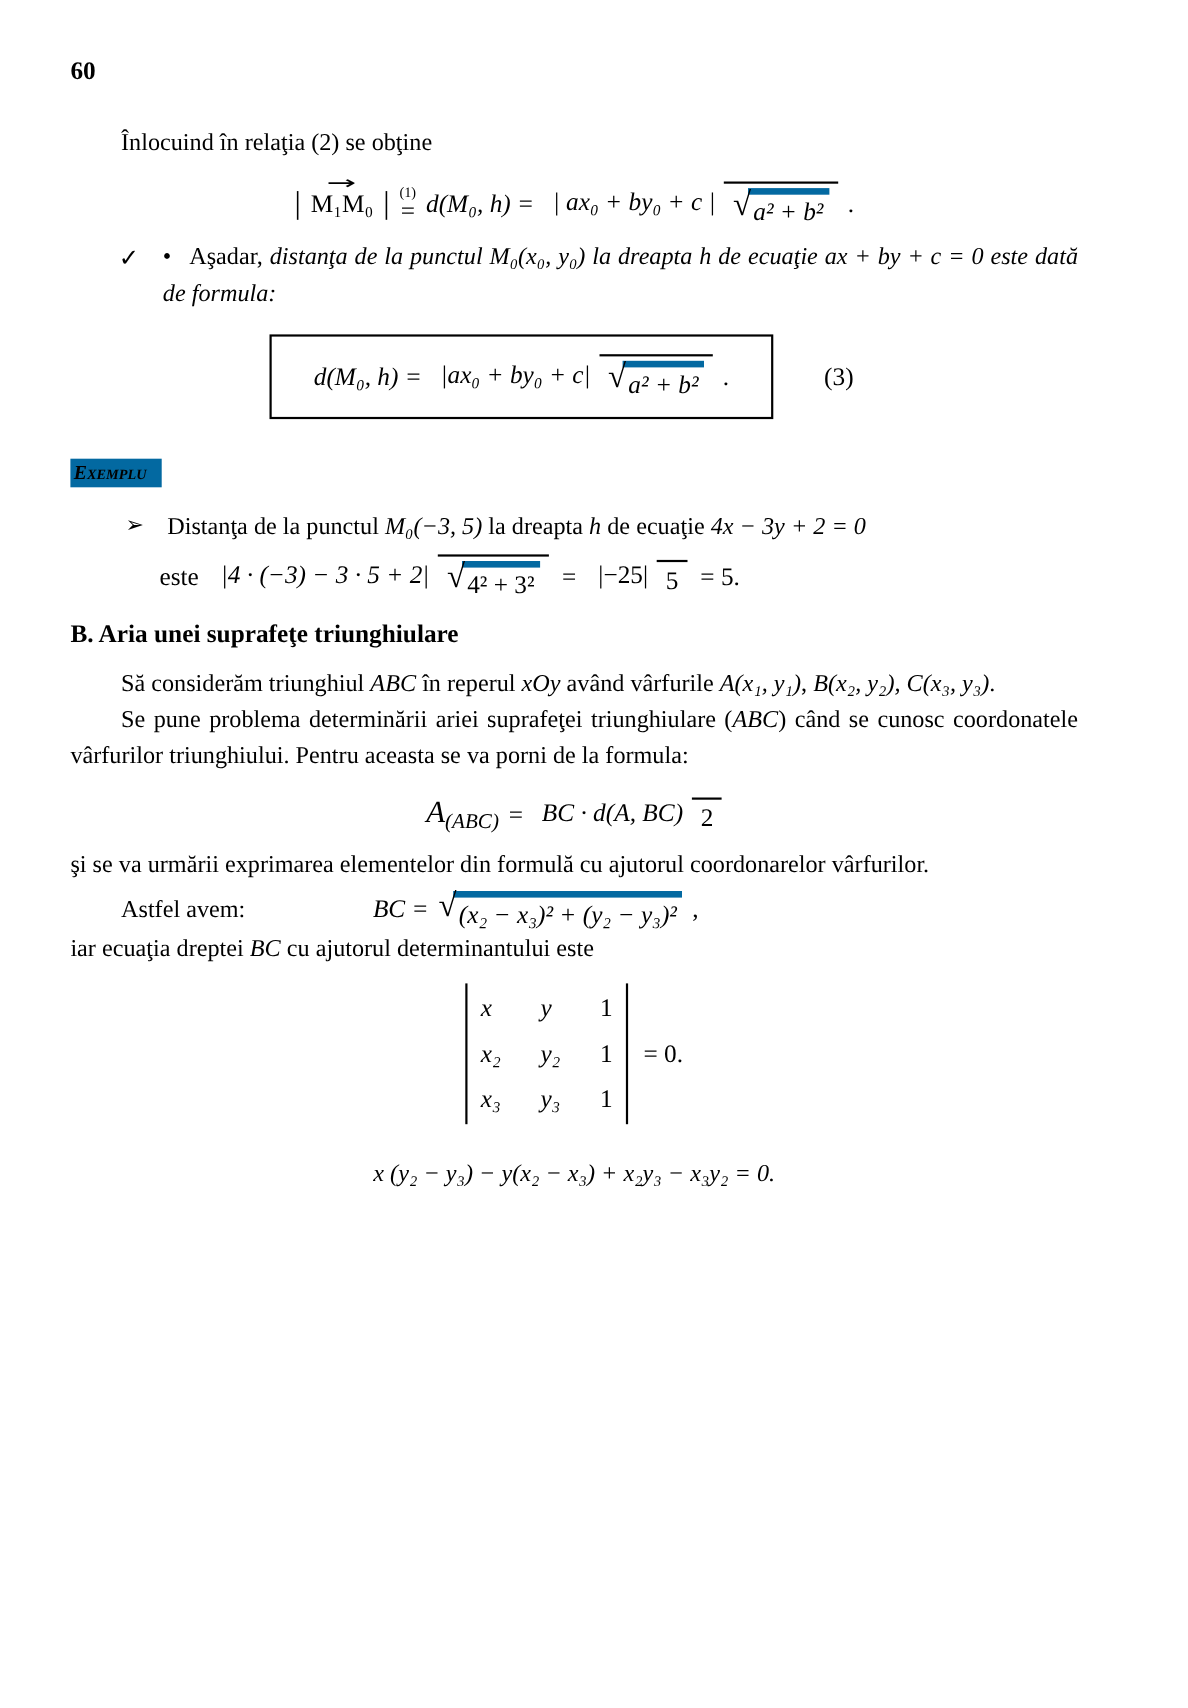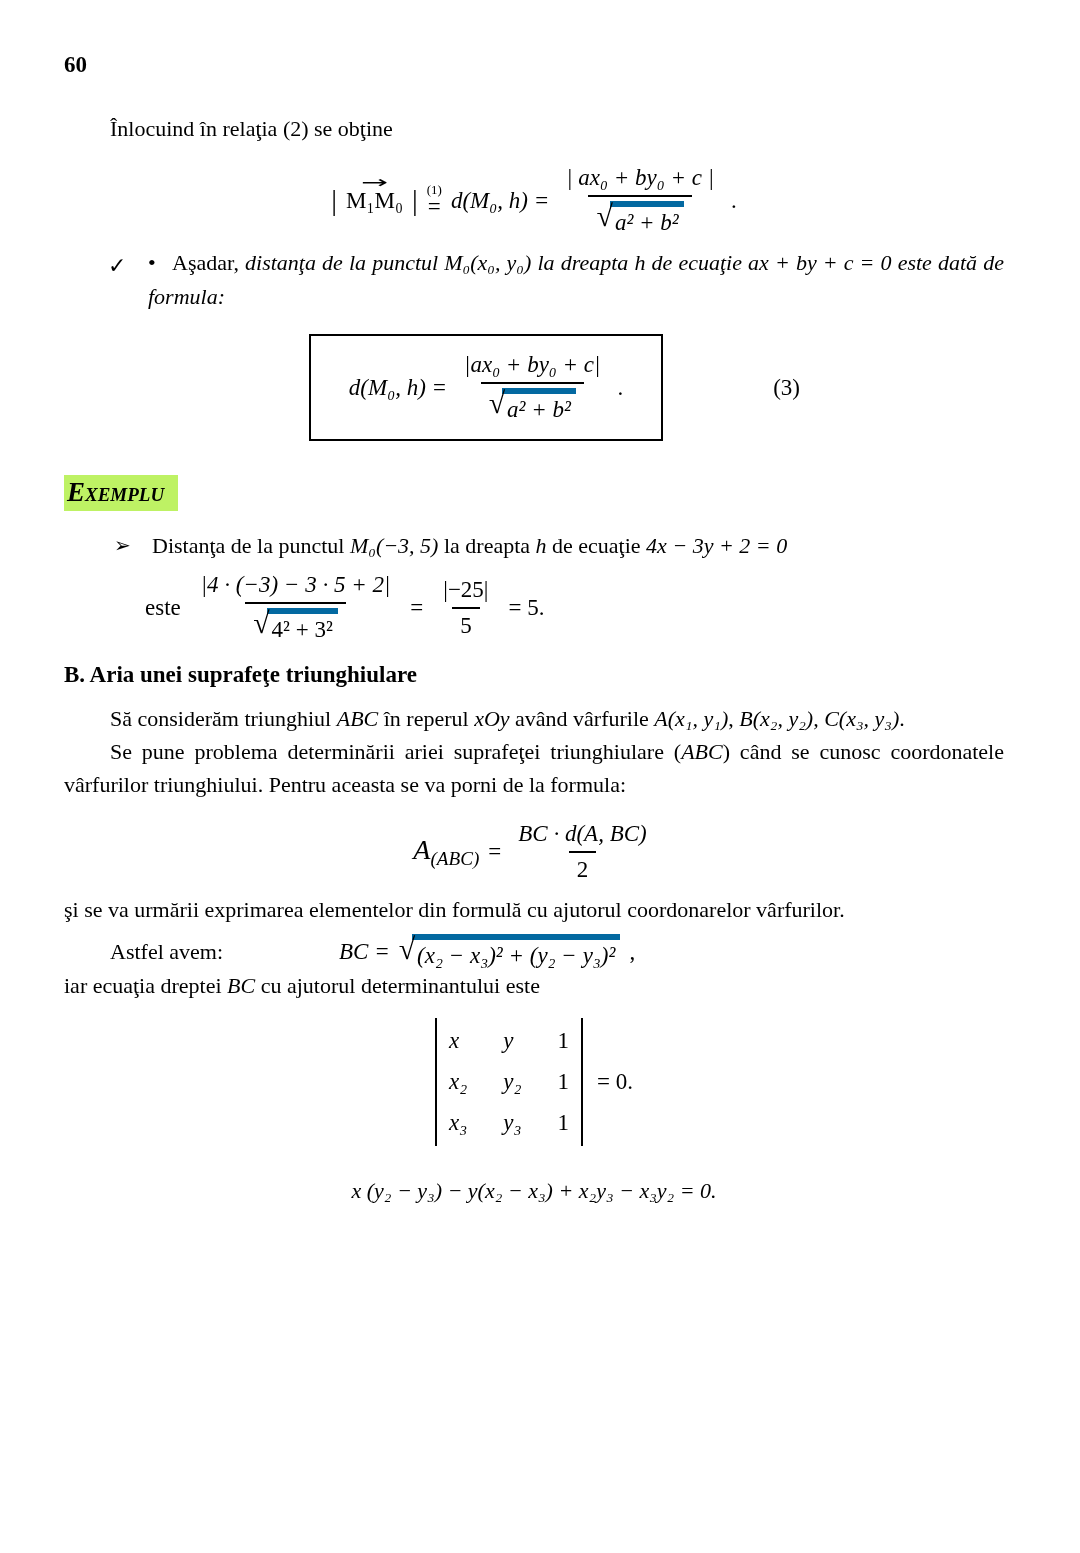--- a/index.html
+++ b/index.html
@@ -2,36 +2,36 @@
 <html><head>
 <meta charset="utf-8">
 <style>
   html, body { margin:0; padding:0; background:#ffffff; }
   body {
     width:1080px; height:1553px; overflow:hidden;
     color:#000;
     font-family:"Liberation Serif","DejaVu Serif",serif;
     font-size:22px;
   }
-  .page { box-sizing:border-box; width:1080px; height:1553px; padding:52px 76px 0 64px; }
+  .page { box-sizing:border-box; width:1080px; height:1553px; padding:52px 100px 0 64px; }
 
   .pageno { font-weight:bold; font-size:23px; margin-bottom:34px; }
 
   p.body { margin:0; text-align:justify; line-height:1.5; }
   .indent { text-indent:46px; }
 
   .seg-r { font-style:normal; }
   .seg-i { font-style:italic; }
   .mi { font-style:italic; }
 
   
   .formula-row { text-align:center; margin:6px 0 10px; padding-top:14px; }
   .mrow { display:inline-flex; align-items:center; gap:9px; font-size:23px; }
 
-  .frac { display:inline-flex; flex-direction:column; align-items:center; vertical-align:middle;justify-content:center; }
+  .frac { display:inline-flex; flex-direction:row; align-items:center; vertical-align:middle;justify-content:center; }
   .frac .num { display:block; padding:0 8px 4px; white-space:nowrap; }
   .frac .den { display:flex; justify-content:center; border-top:2px solid #000; padding:4px 8px 0; white-space:nowrap; }
 
   .sqrt { display:inline-flex; align-items:stretch; }
   .sqrt-sign { font-size:1.3em; line-height:1; align-self:center; transform:translateY(-3px); }
   .radicand { border-top:6px solid #0369a1; display:inline-flex; align-items:center; padding:3px 5px 0; margin-left:-3px; white-space:nowrap; }
 
   .bigbar { font-size:1.25em; font-weight:400; }
 
   .vec { position:relative; white-space:nowrap; }
@@ -47,22 +47,22 @@
   .bullet-para .check { position:absolute; left:44px; top:3px; text-indent:0; font-family:"DejaVu Sans",sans-serif; font-size:22px; }
   .bullet-para .dot   { position:absolute; left:84px; top:0;  text-indent:0; font-size:22px; }
 
   
   .box-wrap { position:relative; text-align:center; margin:14px 0 0; padding-top:6px; }
   .fbox { display:inline-block; border:2.5px solid #000; padding:16px 38px; transform:translateX(-48px); }
   .tag3 { position:absolute; right:204px; top:50%; transform:translateY(-38%); font-size:23px; }
 
   
   .exemplu { margin:34px 0 0; }
-  .exemplu .hl { background:#bef264; display:inline-block; padding:2px 14px 3px 3px;
-                 font-weight:bold; font-style:italic; font-variant:small-caps; font-size:27px; }
+  .exemplu .hl { background:#0369a1; display:inline-block; padding:2px 14px 3px 3px;
+                 font-weight:bold; font-style:italic; font-variant:small-caps; font-size:18px; }
 
   .ex-item { position:relative; padding-left:88px; margin-top:18px; line-height:1.5; }
   .ex-item .arrow { position:absolute; left:50px; top:1px; font-family:"DejaVu Sans","Liberation Serif",serif; font-size:20px; }
 
   .ex-calc { display:flex; align-items:center; gap:12px; padding-left:81px; margin-top:10px; font-size:23px; }
 
   .heading-b { font-weight:bold; font-size:23px; margin:19px 0 14px; }
 
   .astfel-row { display:flex; align-items:center; margin-top:8px;gap:17px; }
   .astfel-row .label { text-indent:46px; width:258px; flex:0 0 auto; }

